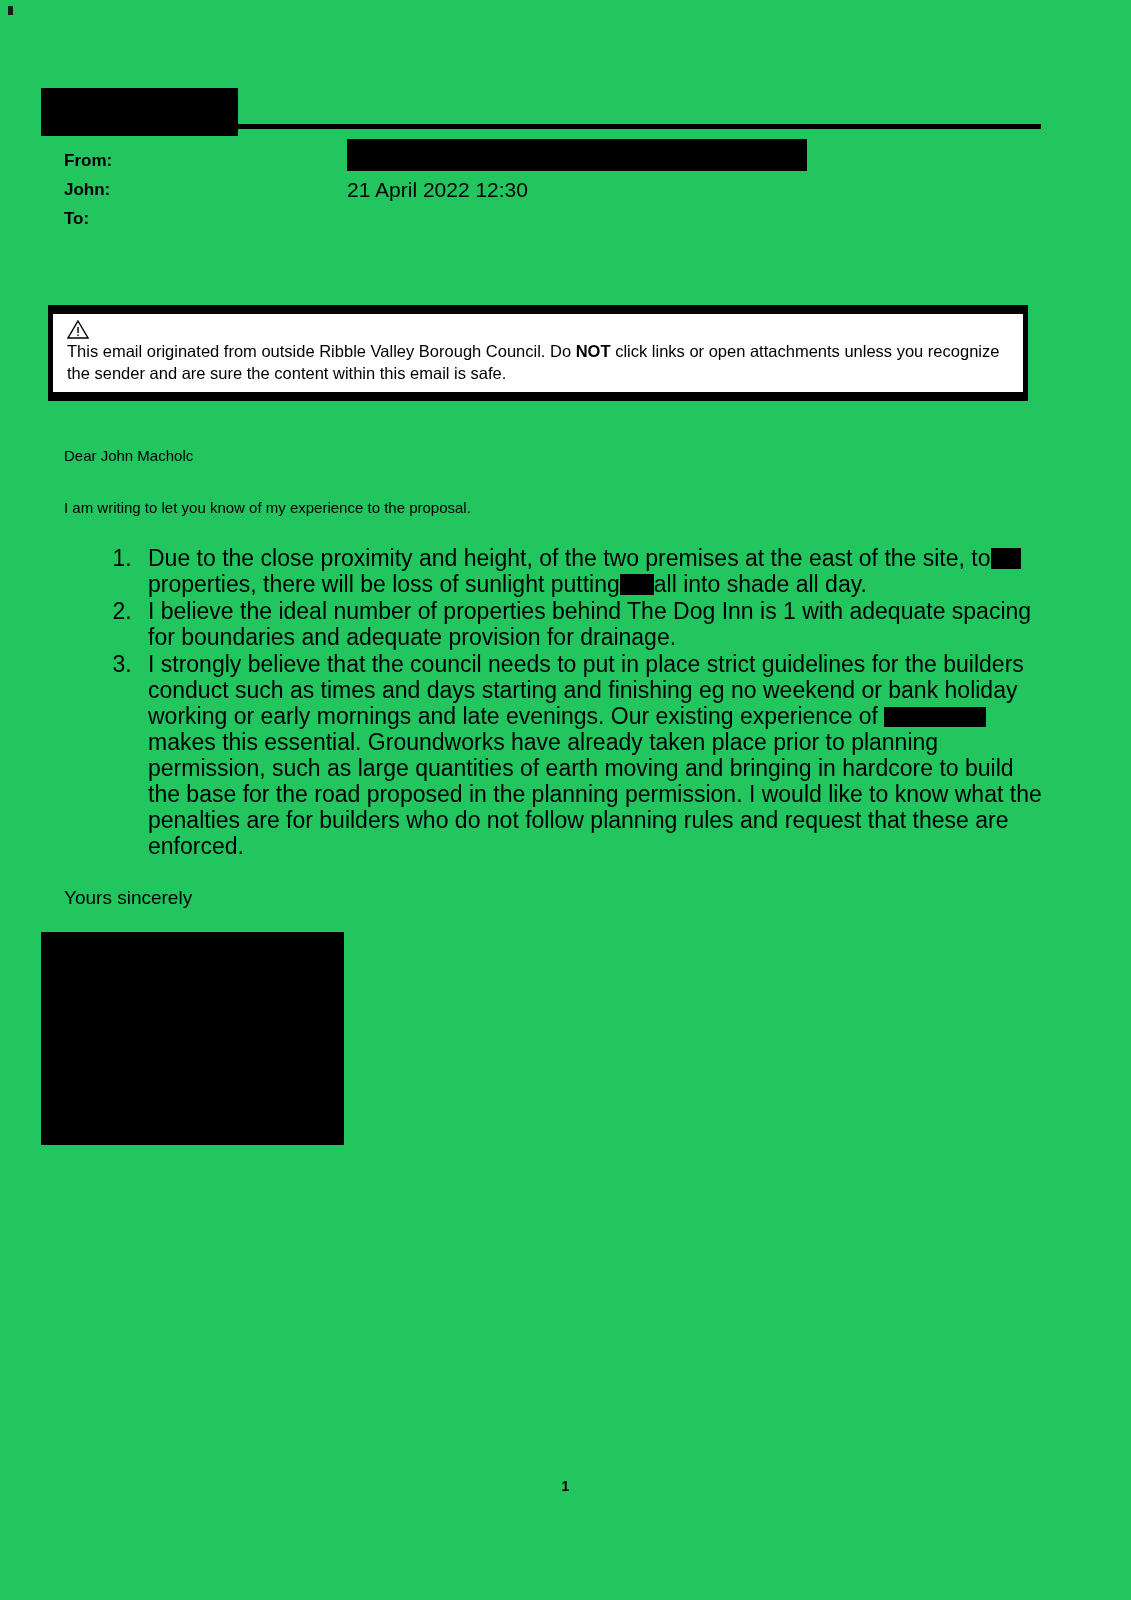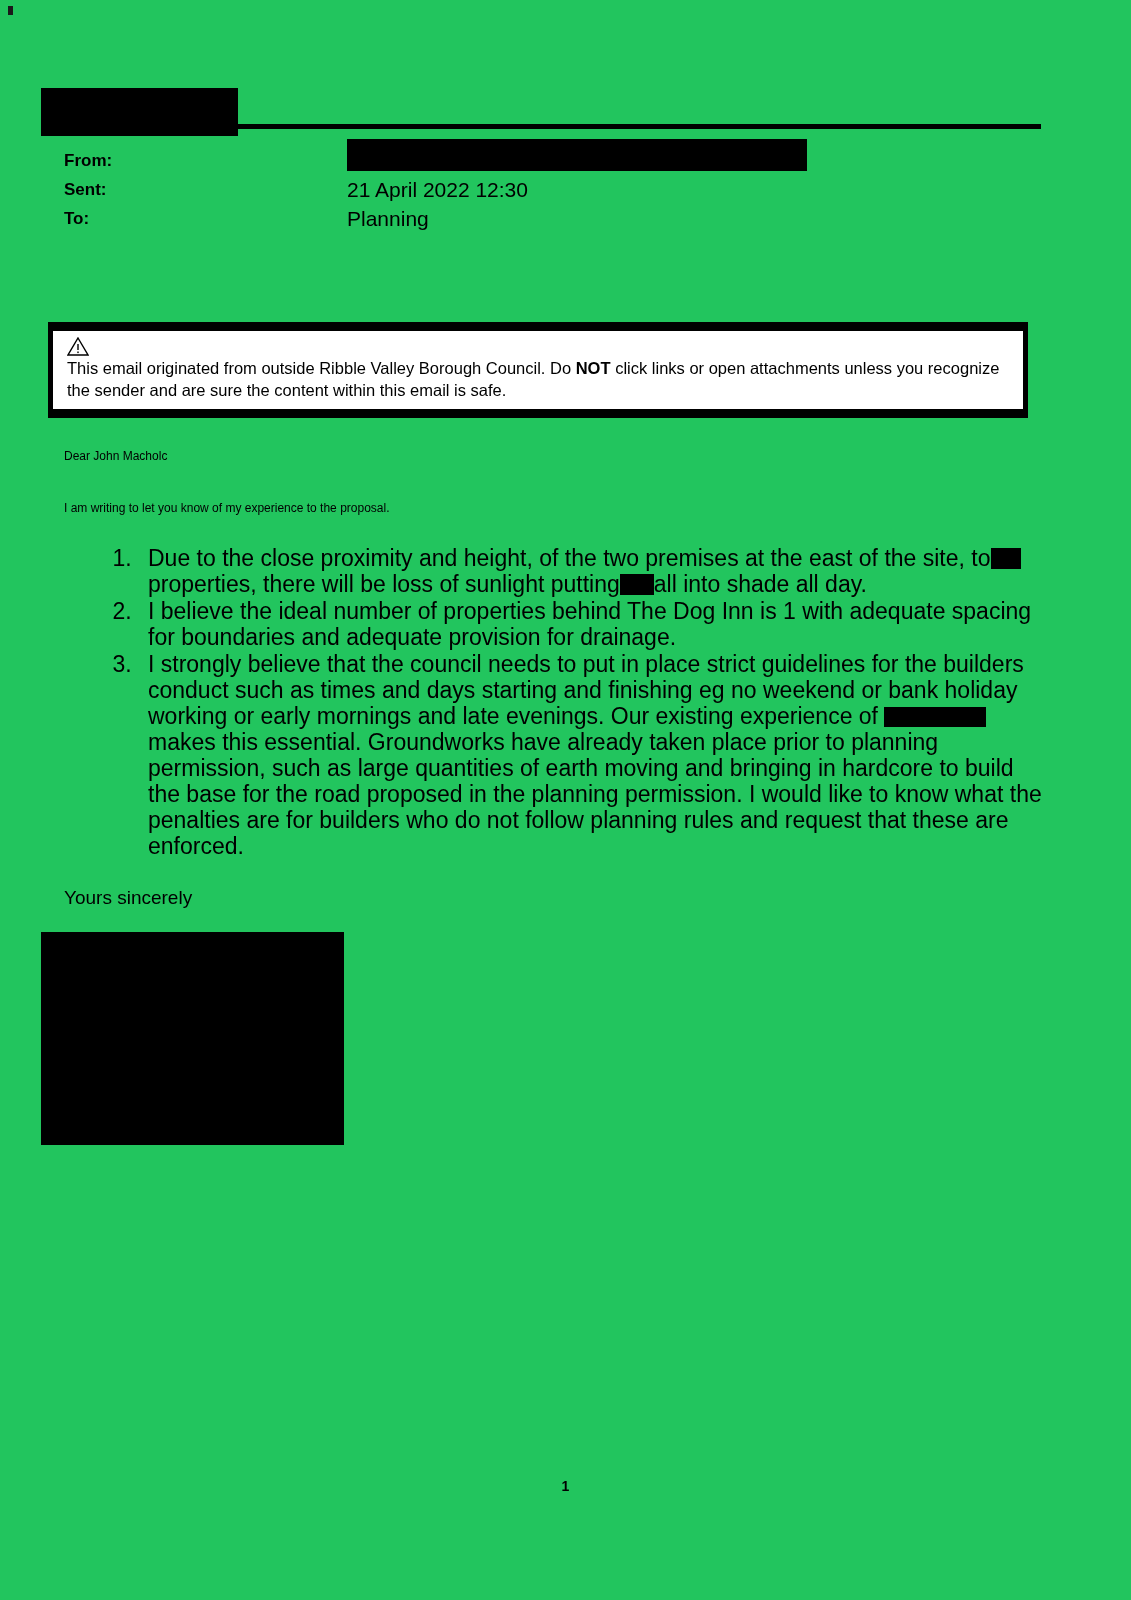--- a/index.html
+++ b/index.html
@@ -87,21 +87,21 @@
     white-space: pre-line;
   }
   .field-value.redacted-line {
     height: 25px;
   }
 
   
   .warning-banner {
     position: absolute;
     left: 48px;
-    top: 322px;
+    top: 305px;
     width: 980px;
     border-top: 9px solid #000;
     border-bottom: 9px solid #000;
     border-left: 5px solid #000;
     border-right: 5px solid #000;
     background: #fff;
     box-sizing: border-box;
     padding: 6px 10px 8px 14px;
   }
   .warning-icon {
@@ -119,21 +119,21 @@
   .warning-text b { font-weight: bold; }
 
   
   .body-wrap {
     position: absolute;
     left: 64px;
     top: 443px;
     width: 978px;
   }
   .para {
-    font-size: 12px;
+    font-size: 15px;
     line-height: 26px;
     margin: 0 0 26px 0;
     color: #000;
   }
   .para.tight { margin-bottom: 24px; }
 
   ol.objections {
     margin: 0 0 0 0;
     padding-left: 74px;
     list-style: decimal;
@@ -194,26 +194,25 @@
   <div class="redact-header-left"></div>
   <div class="header-rule"></div>
   <div class="redact-from"></div>
 
   <div class="fields">
     <div class="field-row">
       <div class="field-label">From:</div>
       <div class="field-value redacted-line"></div>
     </div>
     <div class="field-row">
-      <div class="field-label">Sent:</div>
+      <div class="field-label">John:</div>
       <div class="field-value">21 April 2022 12:30</div>
     </div>
     <div class="field-row">
       <div class="field-label">To:</div>
-      <div class="field-value">Planning</div>
     </div>
   </div>
 
   <div class="warning-banner">
     <svg class="warning-icon" viewBox="0 0 22 19">
       <polygon points="11,1 21,18 1,18" fill="none" stroke="#000" stroke-width="1.4"></polygon>
       <rect x="10.3" y="7" width="1.4" height="6" fill="#000"></rect>
       <rect x="10.3" y="14.5" width="1.4" height="1.6" fill="#000"></rect>
     </svg>
     <div class="warning-text"><span>This email originated from outside Ribble Valley Borough Council. Do </span><b>NOT</b><span> click links or open attachments unless you recognize the sender and are sure the content within this email is safe.</span></div>

